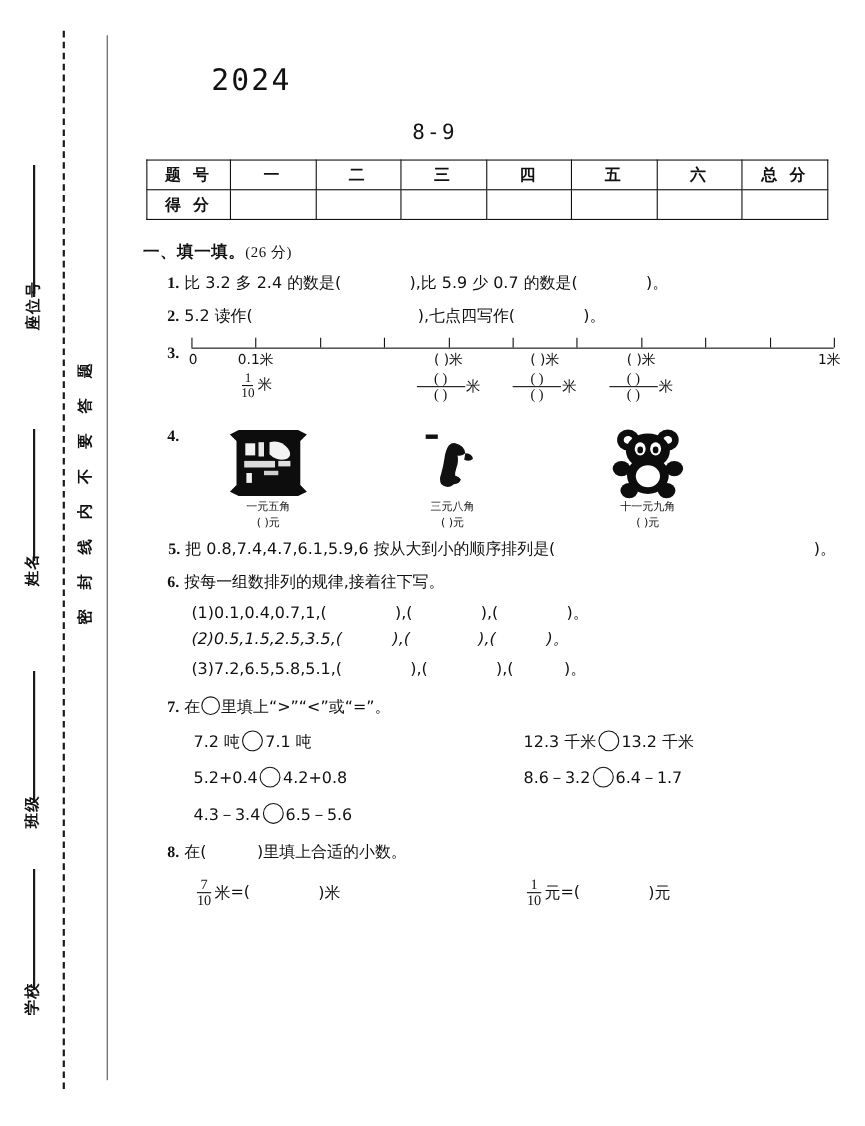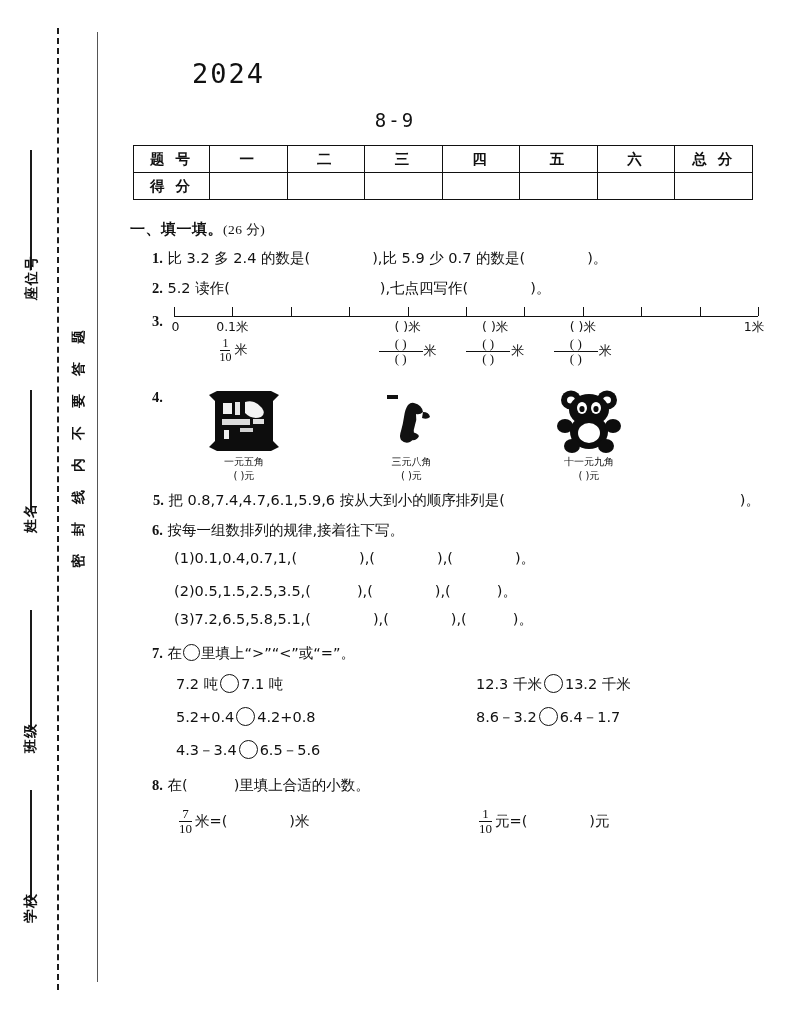--- a/index.html
+++ b/index.html
@@ -471,21 +471,21 @@
     <span>把 0.8,7.4,4.7,6.1,5.9,6 按从大到小的顺序排列是(</span><span style="display:inline-block;width:235px;"></span><span>)。</span>
   </div>
 
   <div class="q">
     <span class="num">6.</span>
     <span>按每一组数排列的规律,接着往下写。</span>
   </div>
   <div class="q" style="padding-left:44px;margin-top:7px;">
     <span>(1)</span><span>0.1,0.4,0.7,1,(</span><span class="blank-md"></span><span>),(</span><span class="blank-md"></span><span>),(</span><span class="blank-md"></span><span>)。</span>
   </div>
-  <div class="q" style="padding-left:44px;margin-top:12px;">
+  <div class="q" style="padding-left:44px;margin-top:2px;font-style:italic;">
     <span>(2)</span><span>0.5,1.5,2.5,3.5,(</span><span class="blank-sm"></span><span>),(</span><span class="blank-md"></span><span>),(</span><span class="blank-sm"></span><span>)。</span>
   </div>
   <div class="q" style="padding-left:44px;margin-top:7px;">
     <span>(3)</span><span>7.2,6.5,5.8,5.1,(</span><span class="blank-md"></span><span>),(</span><span class="blank-md"></span><span>),(</span><span class="blank-sm"></span><span>)。</span>
   </div>
 
   <div class="q cmp-head">
     <span class="num">7.</span>
     <span>在</span><span class="circle-inline"></span><span>里填上“&gt;”“&lt;”或“=”。</span>
   </div>

